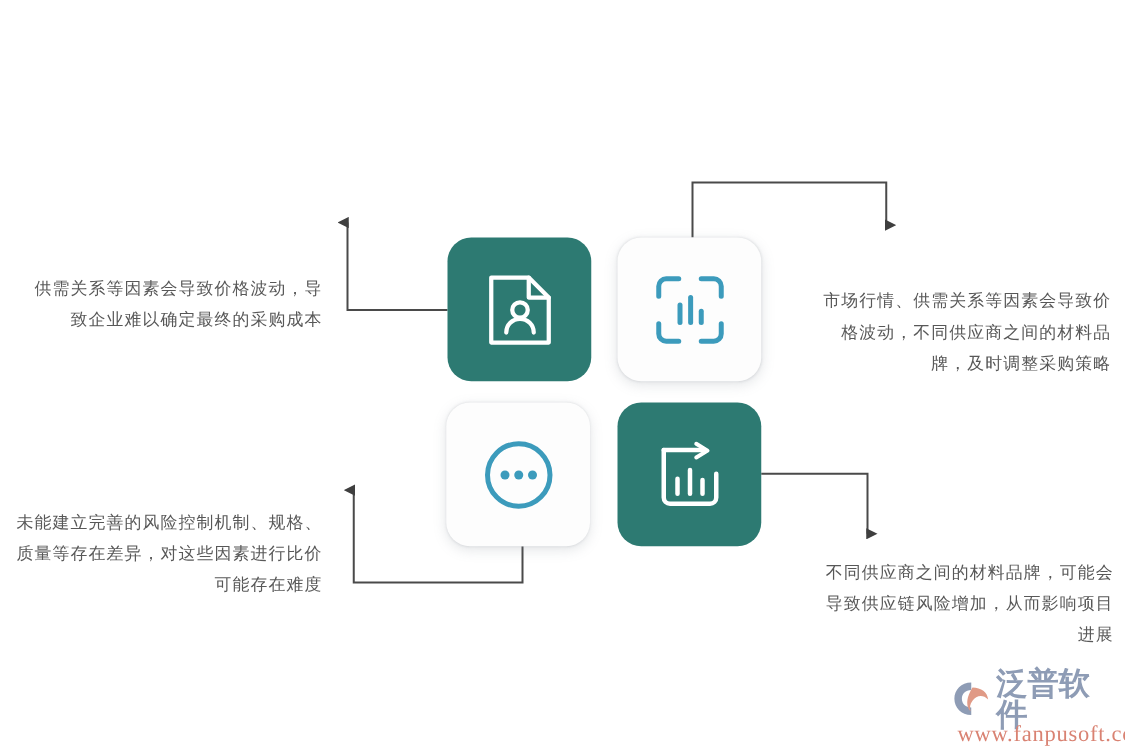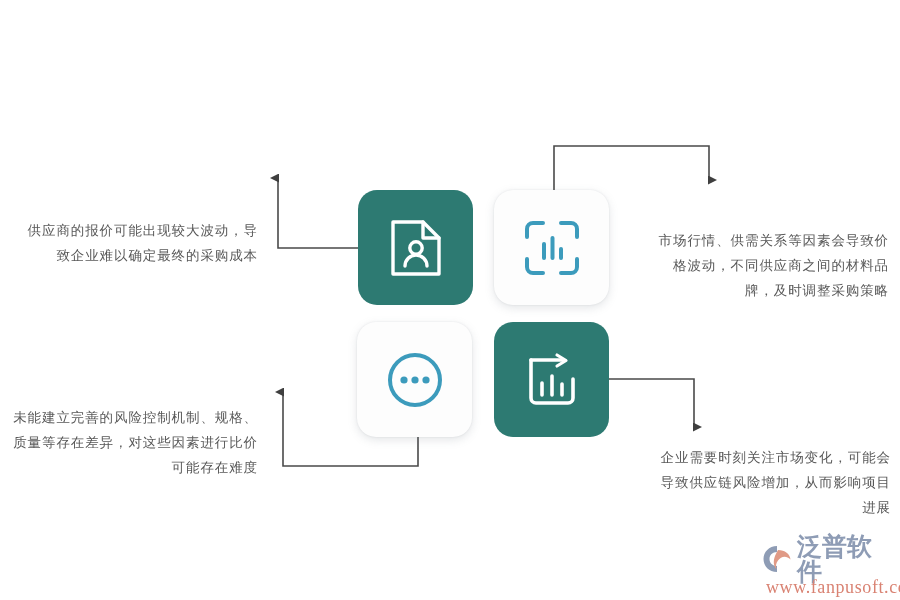--- a/index.html
+++ b/index.html
@@ -180,27 +180,27 @@
         <path d="M8 9 V47 a5 5 0 0 0 5 5 H45 a5 5 0 0 0 5 -5 V28" fill="none" stroke="#ffffff" stroke-width="3.6" stroke-linecap="round" stroke-linejoin="round"></path>
         <path d="M8 9 H40" fill="none" stroke="#ffffff" stroke-width="3.6" stroke-linecap="round"></path>
         <path d="M34 4 L43 9.5 L34 15" fill="none" stroke="#ffffff" stroke-width="3.2" stroke-linecap="round" stroke-linejoin="round"></path>
         <line x1="19" y1="32" x2="19" y2="44" stroke="#ffffff" stroke-width="3.6" stroke-linecap="round"></line>
         <line x1="29" y1="25" x2="29" y2="44" stroke="#ffffff" stroke-width="3.6" stroke-linecap="round"></line>
         <line x1="39" y1="33" x2="39" y2="44" stroke="#ffffff" stroke-width="3.6" stroke-linecap="round"></line>
       </svg>
     </span>
   </div>
 
-  <div class="note note-1">供应商的报价可能出现较大波动，导致企业难以确定最终的采购成本</div>
+  <div class="note note-1">供需关系等因素会导致价格波动，导致企业难以确定最终的采购成本</div>
 
   <div class="note note-2">市场行情、供需关系等因素会导致价格波动，不同供应商之间的材料品牌，及时调整采购策略</div>
 
   <div class="note note-3">未能建立完善的风险控制机制、规格、质量等存在差异，对这些因素进行比价可能存在难度</div>
 
-  <div class="note note-4">企业需要时刻关注市场变化，可能会导致供应链风险增加，从而影响项目进展</div>
+  <div class="note note-4">不同供应商之间的材料品牌，可能会导致供应链风险增加，从而影响项目进展</div>
 
   <div class="logo">
     <div class="logo-row">
       <span class="logo-mark">
         <svg class="icon-svg" width="34" height="30" viewBox="0 0 34 30" aria-hidden="true">
           <path d="M15 2 C7 2 1.5 8 1.5 15 C1.5 22 7 28 15 28 L15 22 C10.5 22 7.5 19 7.5 15 C7.5 11 10.5 8 15 8 Z" fill="#8e9cb5"></path>
           <path d="M16 6 C23 6 28 10 28.5 15.5 C24 11 19 12.5 16 16.5 C14 19 13.5 22 14.5 25 C11.5 22.5 11 17 13 12 C14 9.5 15 7.5 16 6 Z" fill="#e09a86"></path>
         </svg>
       </span>
       <span class="logo-name">泛普软件</span>

